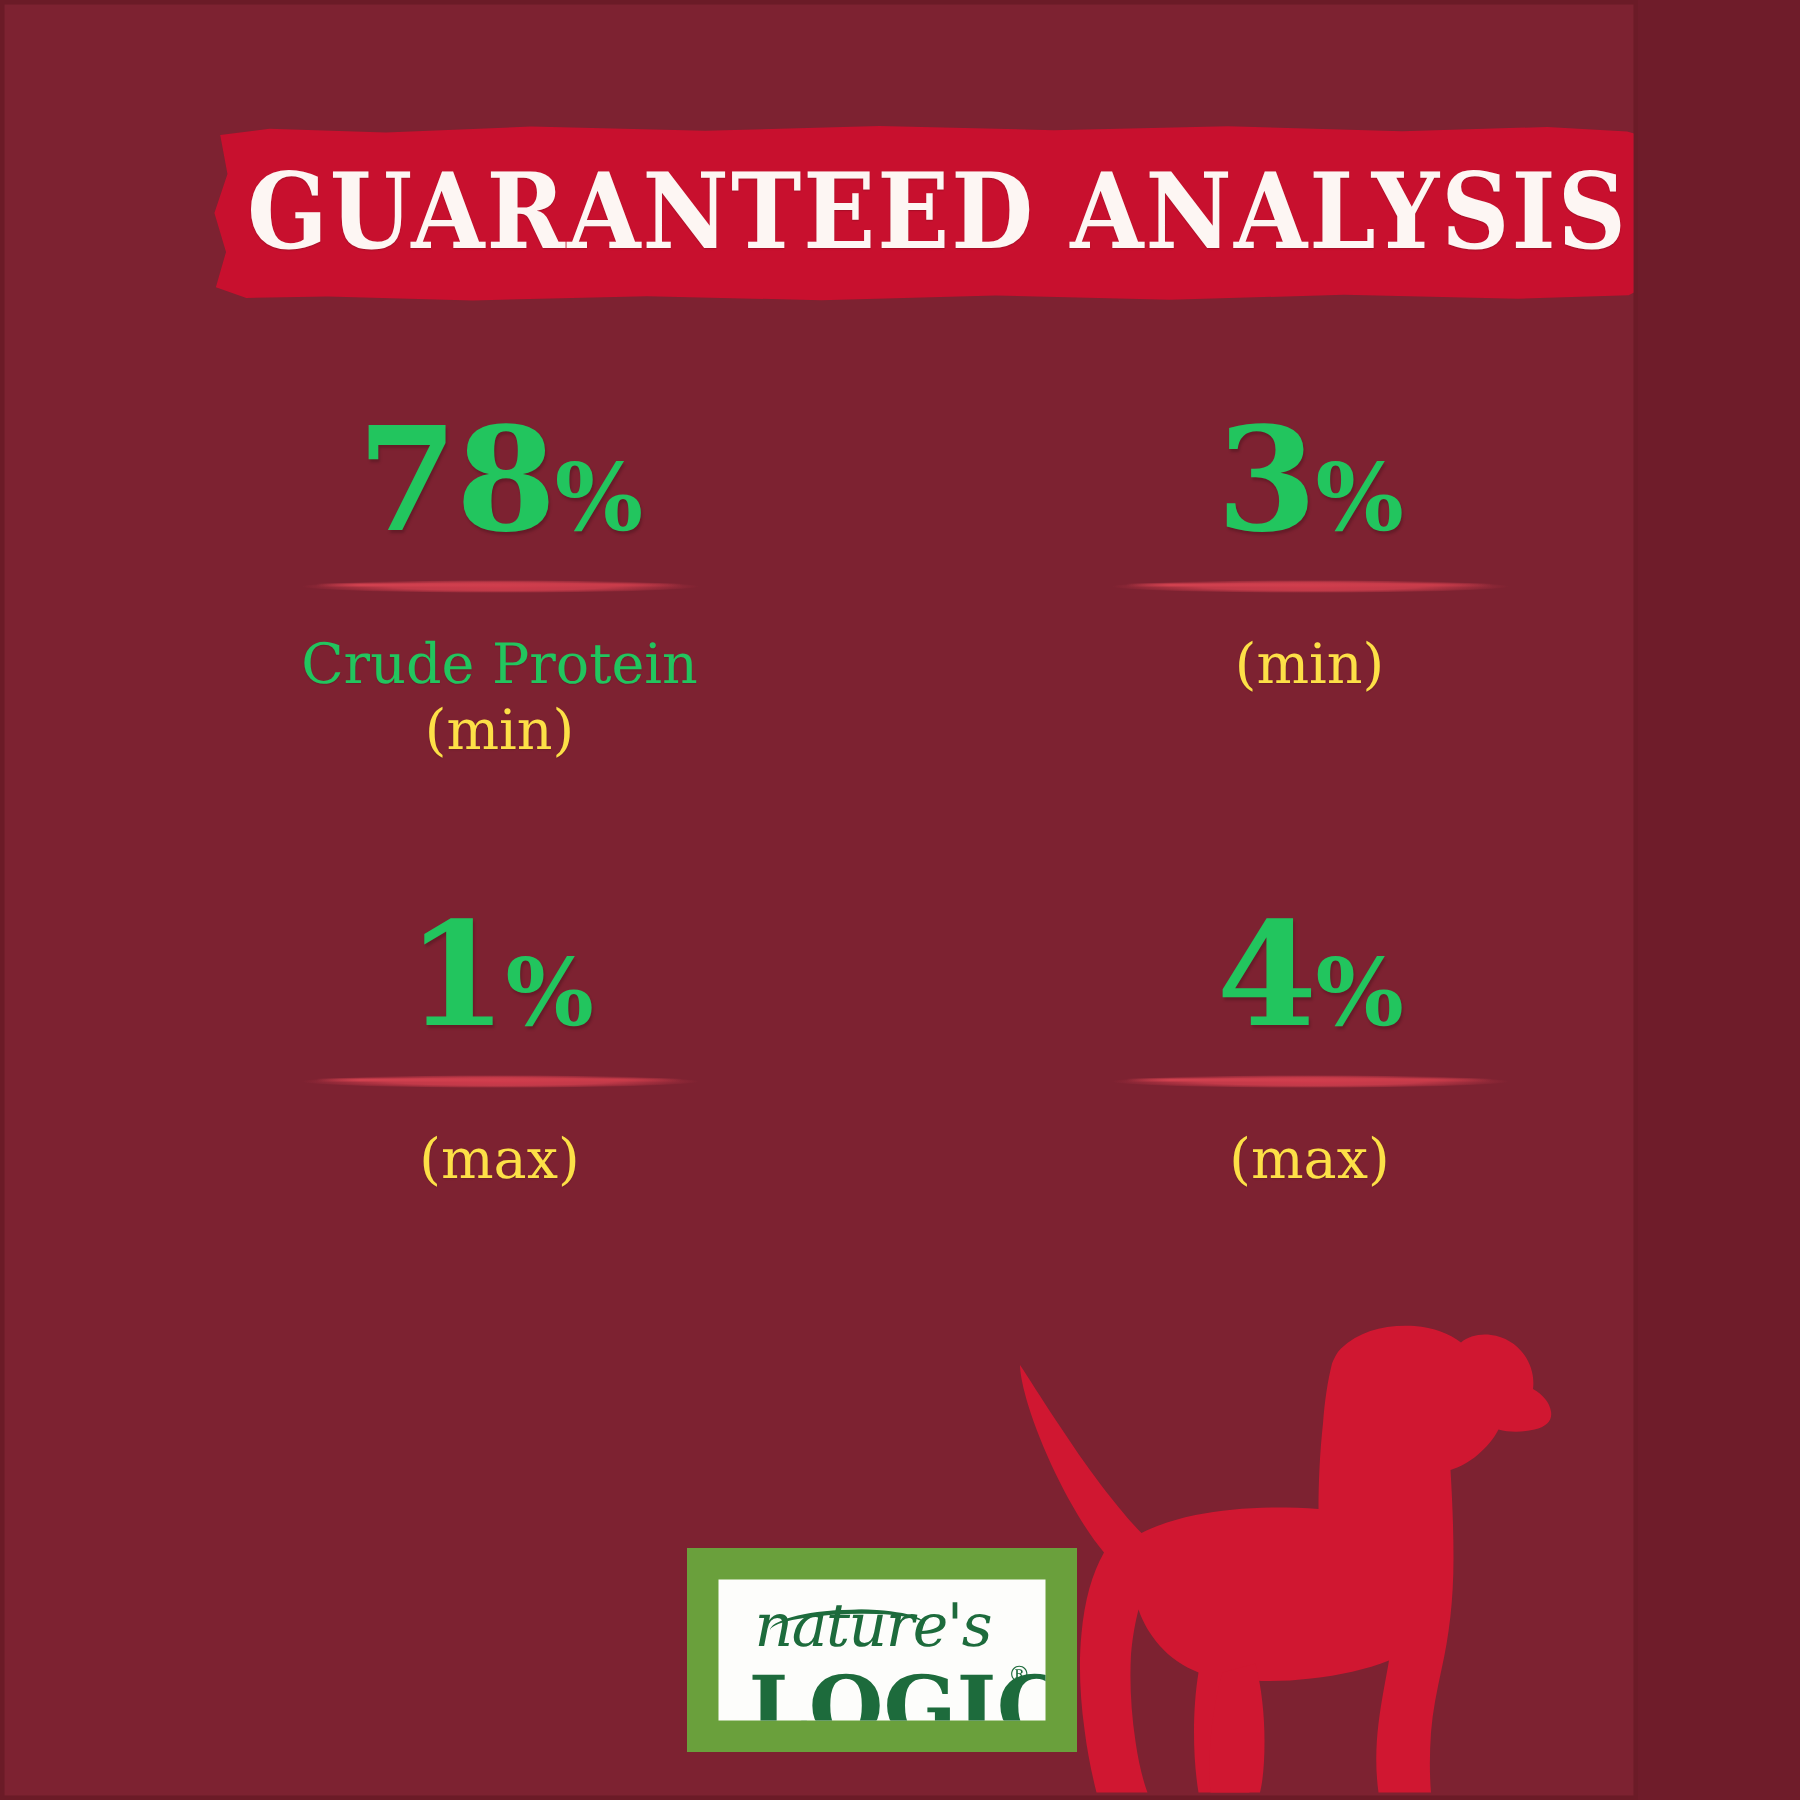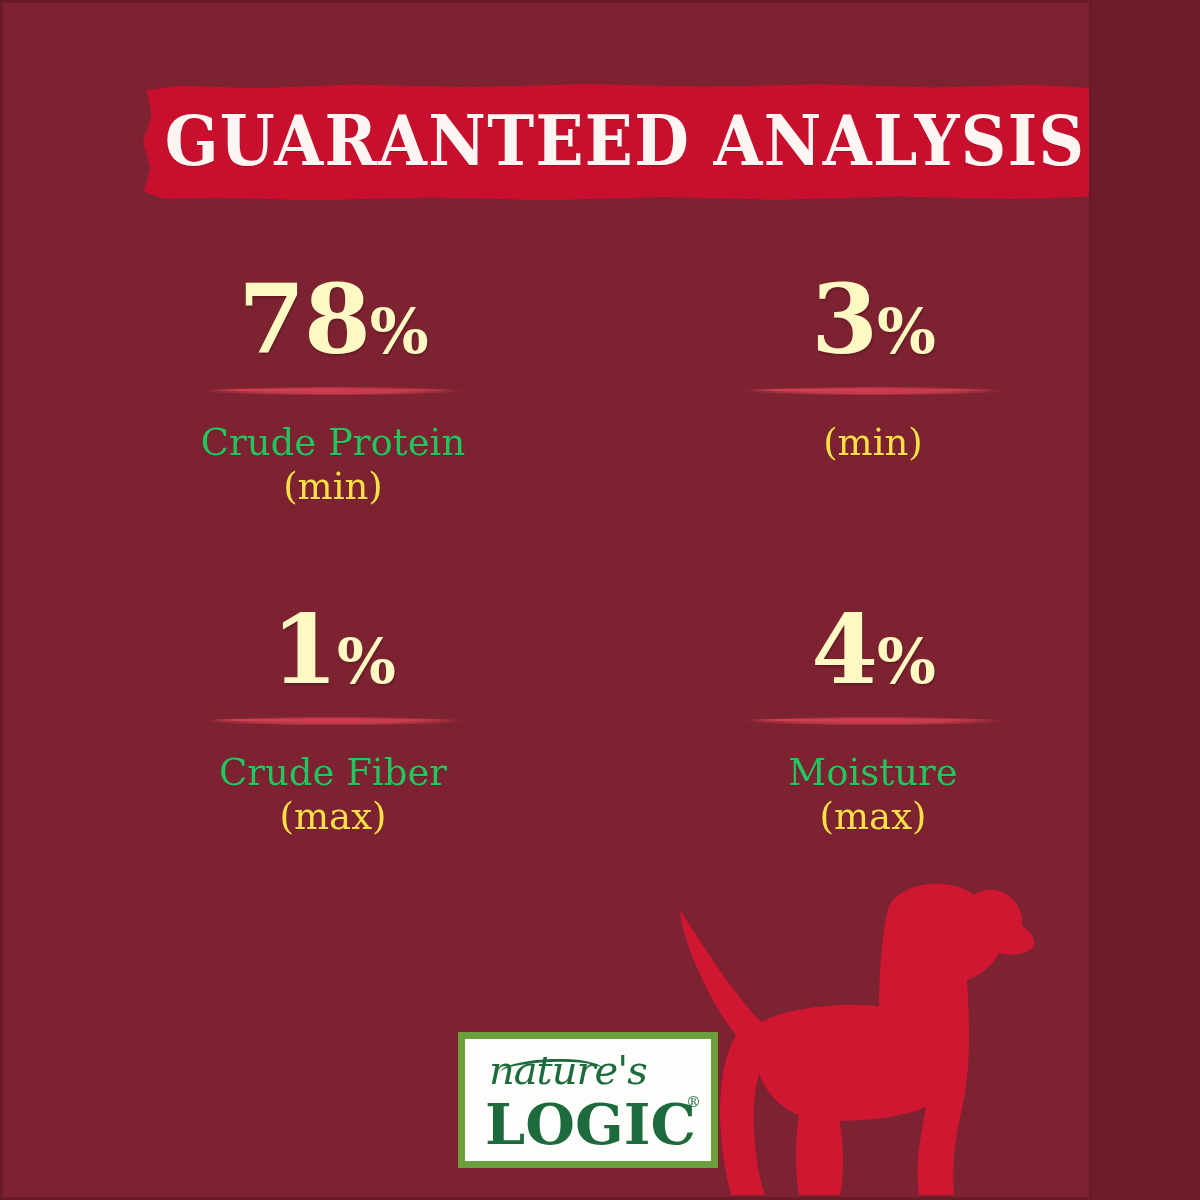--- a/index.html
+++ b/index.html
@@ -75,21 +75,21 @@
   }
   .stat {
     position: relative;
     display: flex;
     flex-direction: column;
     align-items: center;
     justify-content: flex-start;
     text-align: center;
   }
   .stat-value {
-    color: #fef9c3;
+    color: #22c55e;
     font-family: "DejaVu Serif", serif;
     font-weight: 700;
     font-size: 96px;
     line-height: 1.02;
     letter-spacing: -1px;
     text-shadow: 1px 2px 2px rgba(0,0,0,0.20);
     display: block;
   }
   .stat-value .pct {
     font-size: 62px;
@@ -142,21 +142,21 @@
   }
 
   
   .logo {
     position: absolute;
     left: 455px;
     top: 1029px;
     width: 260px;
     height: 136px;
     background: #6aa03c;
-    padding: 7px;
+    padding: 21px;
     box-sizing: border-box;
   }
   .logo-inner {
     width: 100%;
     height: 100%;
     background: #fdfdfb;
     position: relative;
     overflow: hidden;
   }
   .logo-natures {
@@ -222,28 +222,26 @@
 
     <div class="stat">
       <div class="stat-value"><span>3</span><span class="pct">%</span></div>
       <div class="divider"></div>
       <div class="stat-sub">(min)</div>
     </div>
 
     <div class="stat">
       <div class="stat-value"><span>1</span><span class="pct">%</span></div>
       <div class="divider"></div>
-      <div class="stat-label">Crude Fiber</div>
       <div class="stat-sub">(max)</div>
     </div>
 
     <div class="stat">
       <div class="stat-value"><span>4</span><span class="pct">%</span></div>
       <div class="divider"></div>
-      <div class="stat-label">Moisture</div>
       <div class="stat-sub">(max)</div>
     </div>
 
   </div>
 
   <div class="dog">
     <svg viewBox="0 0 380 320" width="380" height="320" aria-hidden="true">
       <path fill="#d01731" d="
         M233 22
         C246 10 262 6 282 7

